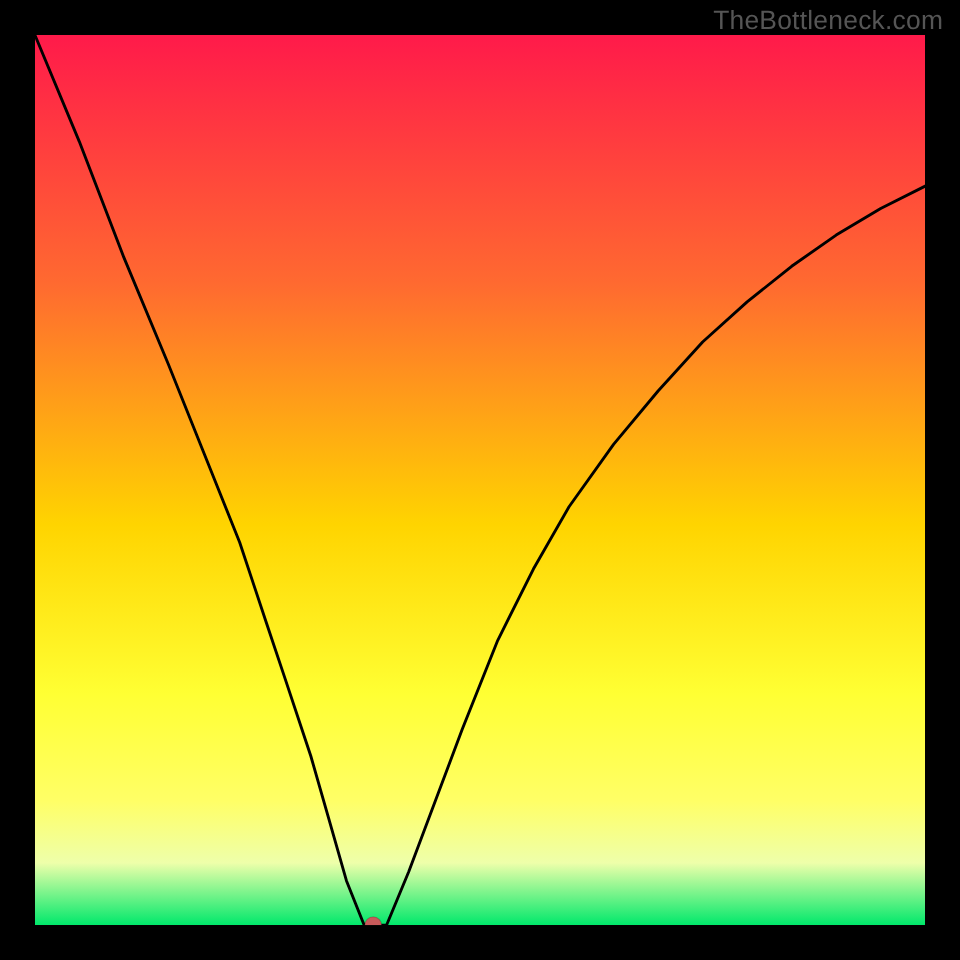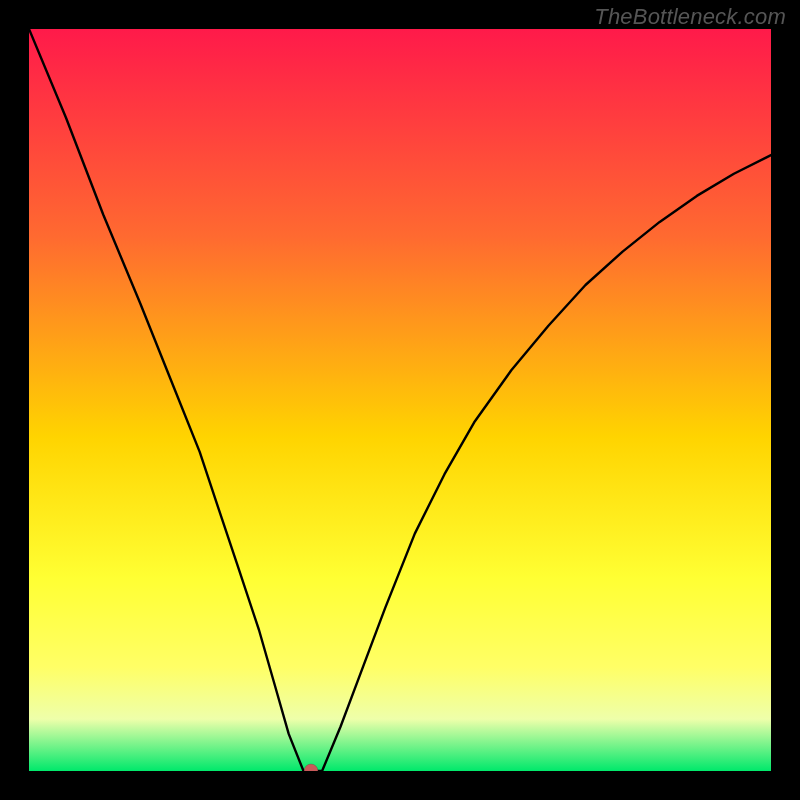--- a/index.html
+++ b/index.html
@@ -9,21 +9,20 @@
     height: 800px;
     overflow: hidden;
     background: #000;
     font-family: Arial, Helvetica, sans-serif;
   }
   .frame {
     position: relative;
     width: 800px;
     height: 800px;
     background: #000;
-    font-style: italic;
   }
   .watermark {
     position: absolute;
     top: 4px;
     right: 14px;
     color: #555;
     font-size: 22px;
     font-weight: 500;
     letter-spacing: 0.2px;
     z-index: 5;

